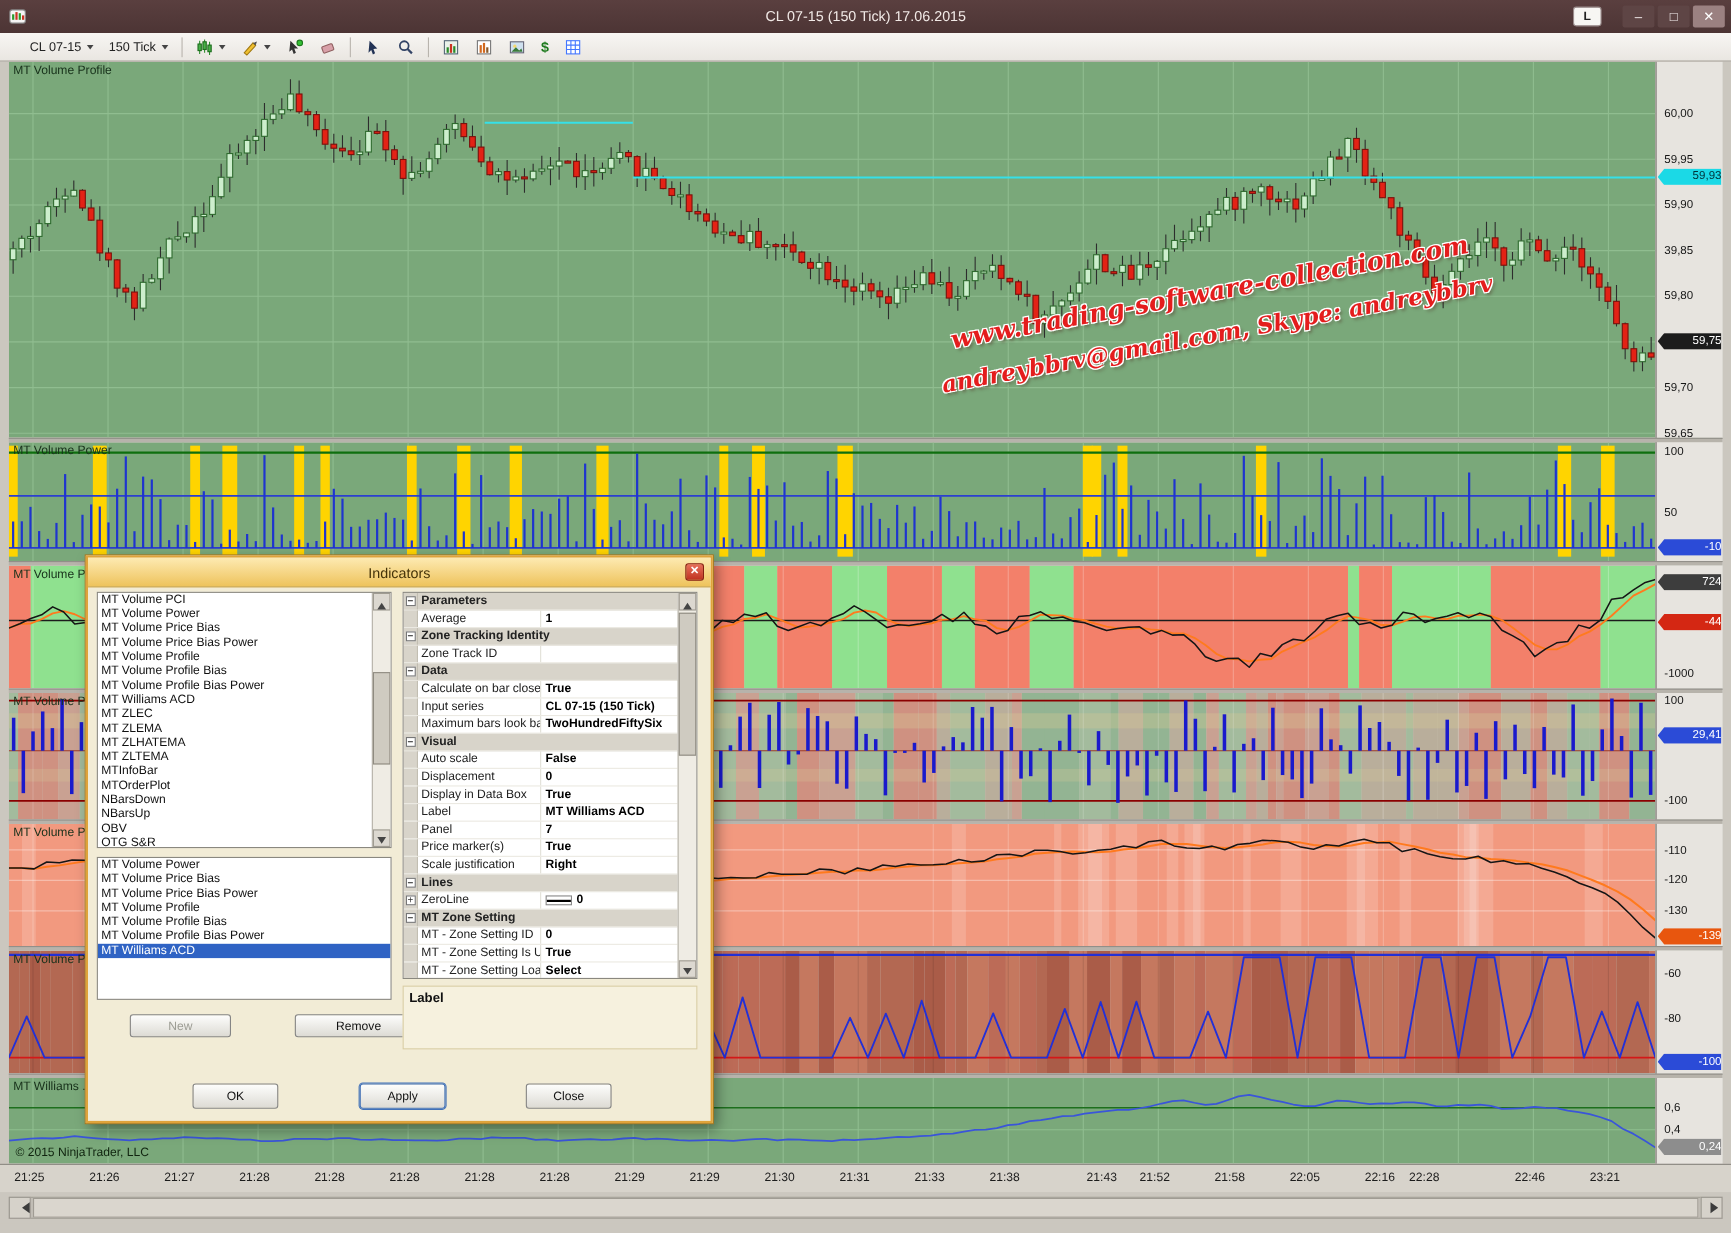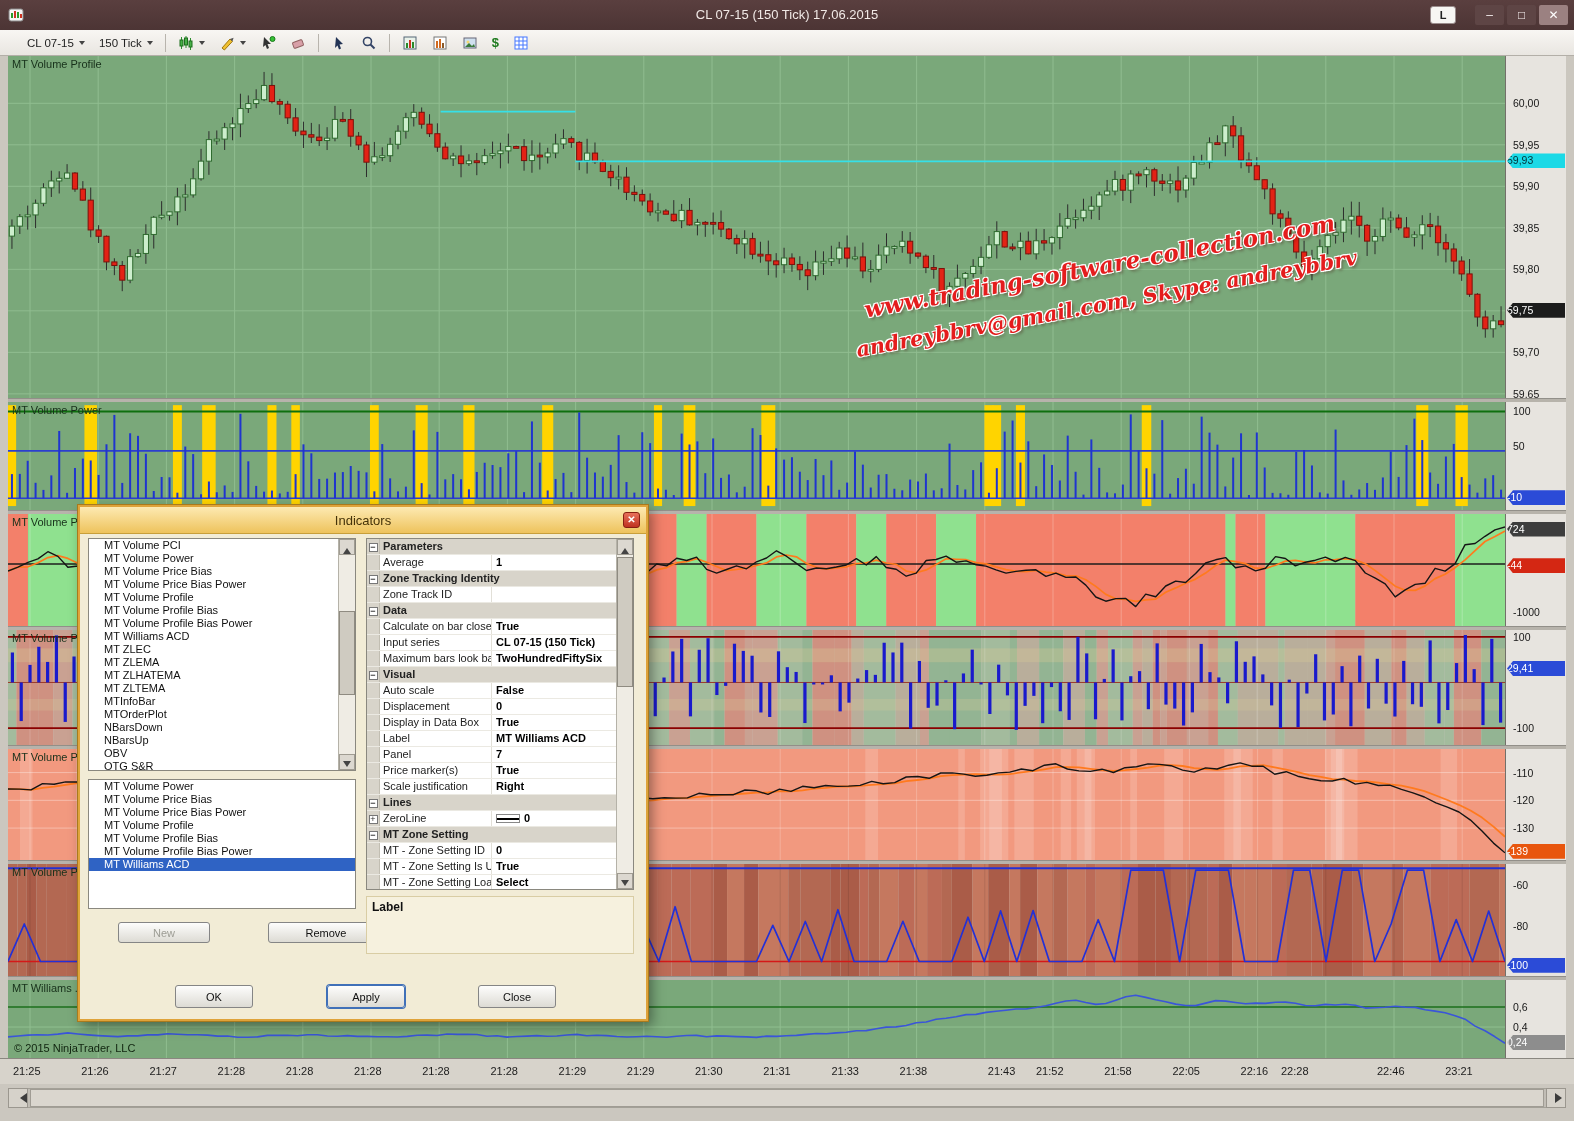--- a/index.html
+++ b/index.html
@@ -26,21 +26,21 @@
   
   #chart{position:absolute;left:0;top:0;width:0;height:0}
   .panel{position:absolute;overflow:hidden}
   .panel svg{display:block}
   .panel-label{position:absolute;left:4px;top:2px;font-size:11px;color:#17301a;z-index:2}
   .panel-sep{position:absolute;left:8px;width:1558px;height:4px;background:#b7b3ab;border-top:1px solid #928f89;z-index:4}
 
   
   #axis{position:absolute;left:1505px;top:56px;width:61px;height:1002px;background:#e7e4df;border-left:1px solid #73706a;z-index:3}
   .ax-label{position:absolute;left:7px;font-size:10.5px;color:#161616;line-height:12px}
-  .ax-marker{position:absolute;left:1px;width:58px;height:15px;font-size:10.5px;line-height:15px;text-align:left;clip-path:polygon(6px 0,100% 0,100% 100%,6px 100%,0 50%)}
+  .ax-marker{position:absolute;left:1px;width:58px;height:15px;font-size:10.5px;line-height:15px;text-align:right;clip-path:polygon(6px 0,100% 0,100% 100%,6px 100%,0 50%)}
 
   
   .watermark{position:absolute;left:838px;top:252px;width:530px;transform:rotate(-10.5deg);z-index:3;text-align:center;color:#e41d1d;font-family:"DejaVu Serif",serif;font-style:italic;font-weight:bold;pointer-events:none}
   .watermark div{text-shadow:-1px -1px 0 #fff,1px -1px 0 #fff,-1px 1px 0 #fff,1px 1px 0 #fff,2px 3px 3px rgba(60,0,0,.35)}
   .wm1{font-size:23px;margin-bottom:12px}
   .wm2{font-size:21px}
 
   .copyright{position:absolute;left:14px;top:1042px;font-size:11px;color:#10240f;z-index:3}
 
   
@@ -52,21 +52,21 @@
   .hs-arrow.left{left:8px}.hs-arrow.right{right:8px}
   .hs-arrow.left::after{content:"";position:absolute;left:6px;top:4px;border:5px solid transparent;border-right:7px solid #3c3c3c}
   .hs-arrow.right::after{content:"";position:absolute;left:8px;top:4px;border:5px solid transparent;border-left:7px solid #3c3c3c}
   .hs-thumb{position:absolute;left:30px;right:30px;top:5px;height:18px;background:#dad6ce;border:1px solid #a09c94}
 
   
   .dialog{position:absolute;left:78px;top:505px;width:570px;height:516px;background:#f2ecd6;border:2px solid #dfa33a;box-shadow:0 0 0 1px #a87a1e,4px 5px 12px rgba(0,0,0,.4);z-index:10;font-size:11px}
   .dlg-title{position:absolute;left:0;top:0;right:0;height:27px;background:linear-gradient(#fdeab2,#eec35c);border-bottom:1px solid #c89f3a;text-align:center;line-height:27px;font-size:13px;color:#453309}
   .dlg-close{position:absolute;right:6px;top:5px;width:17px;height:16px;background:linear-gradient(#e8705a,#bf3221);border:1px solid #87namespace1f12;border:1px solid #871f12;border-radius:3px;color:#fff;font-size:10px;line-height:14px;text-align:center;font-weight:bold}
   .dlg-list{position:absolute;background:#fff;border:1px solid #8a887f;overflow:hidden}
-  .dlg-list .item{height:13px;line-height:13px;padding-left:15px;white-space:nowrap;color:#111}
+  .dlg-list .item{height:13px;line-height:13px;padding-left:3px;white-space:nowrap;color:#111}
   .dlg-list .item.sel{background:#2f63c4;color:#fff}
   #avail-list{left:8px;top:31px;width:268px;height:233px;padding-right:17px}
   #sel-list{left:8px;top:272px;width:268px;height:130px}
   .vscroll{position:absolute;right:0;top:0;bottom:0;width:17px;background:#efece4;border-left:1px solid #b5b2a8}
   .vs-btn{position:absolute;left:0;width:16px;height:16px;background:#dcd8d0;border:1px solid #a09c92}
   .vs-btn.up{top:0}.vs-btn.down{bottom:0}
   .vs-btn.up::after{content:"";position:absolute;left:3px;top:4px;border:4px solid transparent;border-bottom:6px solid #444}
   .vs-btn.down::after{content:"";position:absolute;left:3px;top:6px;border:4px solid transparent;border-top:6px solid #444}
   .vs-thumb{position:absolute;left:0;width:16px;background:#cfcbc1;border:1px solid #8f8b81}
   .dlg-btn{position:absolute;height:21px;font-size:11px;font-family:inherit;background:linear-gradient(#fdfdfc,#dddbd4);border:1px solid #858585;border-radius:3px;color:#111}
@@ -1406,21 +1406,21 @@
     <span class="ax-label" style="top: 41.3155px;">60,00</span>
     <span class="ax-label" style="top: 82.8204px;">59,95</span>
     <span class="ax-label" style="top: 124.325px;">59,90</span>
     <span class="ax-label" style="top: 165.83px;">39,85</span>
     <span class="ax-label" style="top: 207.335px;">59,80</span>
     <span class="ax-label" style="top: 290.345px;">59,70</span>
     <span class="ax-label" style="top: 331.85px;">59,65</span>
     <span class="ax-marker" style="top: 97.4223px; background: rgb(27, 217, 230); color: rgb(0, 51, 58);">59,93</span>
     <span class="ax-marker" style="top: 246.84px; background: rgb(28, 28, 28); color: rgb(255, 255, 255);">59,75</span>
     <span class="ax-label" style="top: 349.46px;">100</span>
-    <span class="ax-label" style="top: 384px;">50</span>
+    <span class="ax-label" style="top: 404px;">50</span>
     <span class="ax-marker" style="top: 434.175px; background: rgb(43, 75, 215); color: rgb(255, 255, 255);">-10</span>
     <span class="ax-label" style="top: 549.702px;">-1000</span>
     <span class="ax-marker" style="top: 465.537px; background: rgb(61, 61, 61); color: rgb(255, 255, 255);">724</span>
     <span class="ax-marker" style="top: 502.14px; background: rgb(212, 39, 19); color: rgb(255, 255, 255);">-44</span>
     <span class="ax-label" style="top: 574.845px;">100</span>
     <span class="ax-label" style="top: 666.115px;">-100</span>
     <span class="ax-marker" style="top: 605.059px; background: rgb(43, 75, 215); color: rgb(255, 255, 255);">29,41</span>
     <span class="ax-label" style="top: 710.587px;">-110</span>
     <span class="ax-label" style="top: 738.337px;">-120</span>
     <span class="ax-label" style="top: 766.087px;">-130</span>

